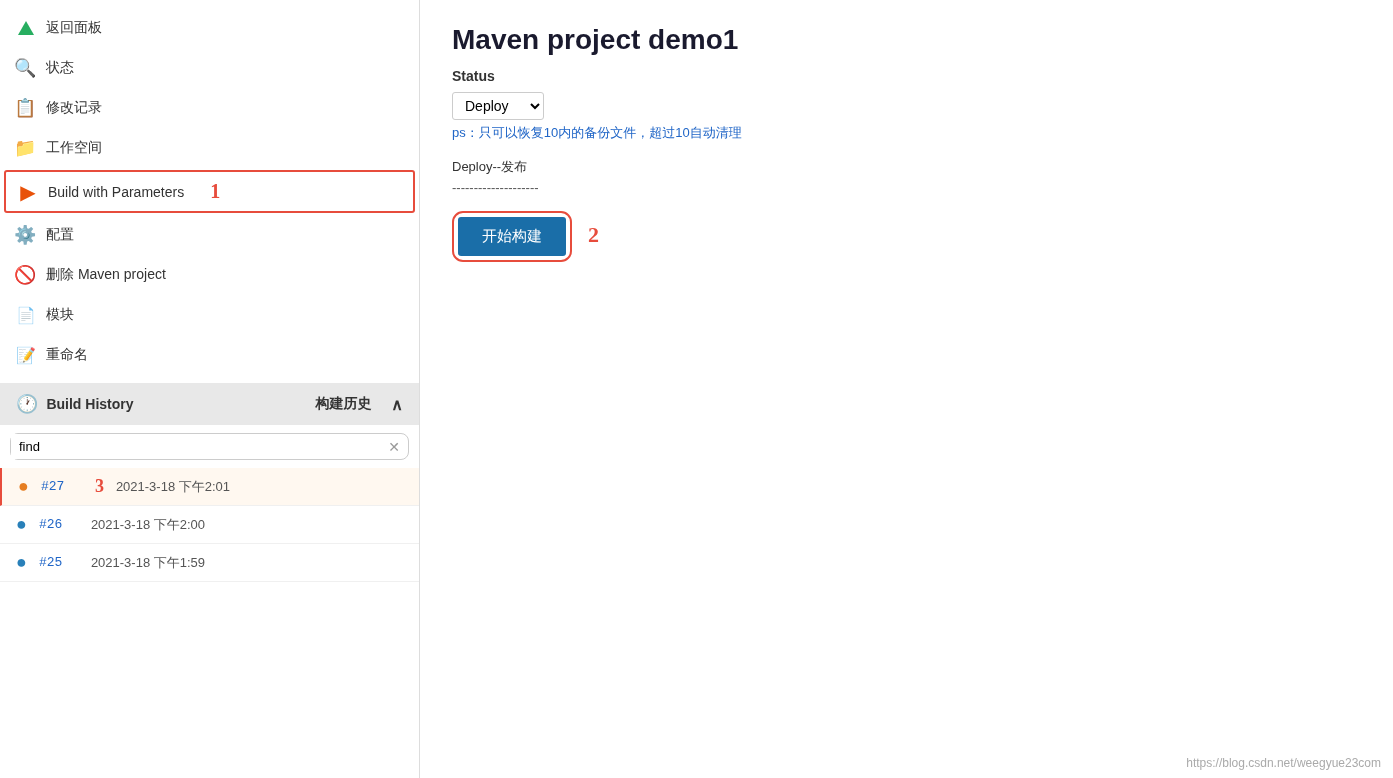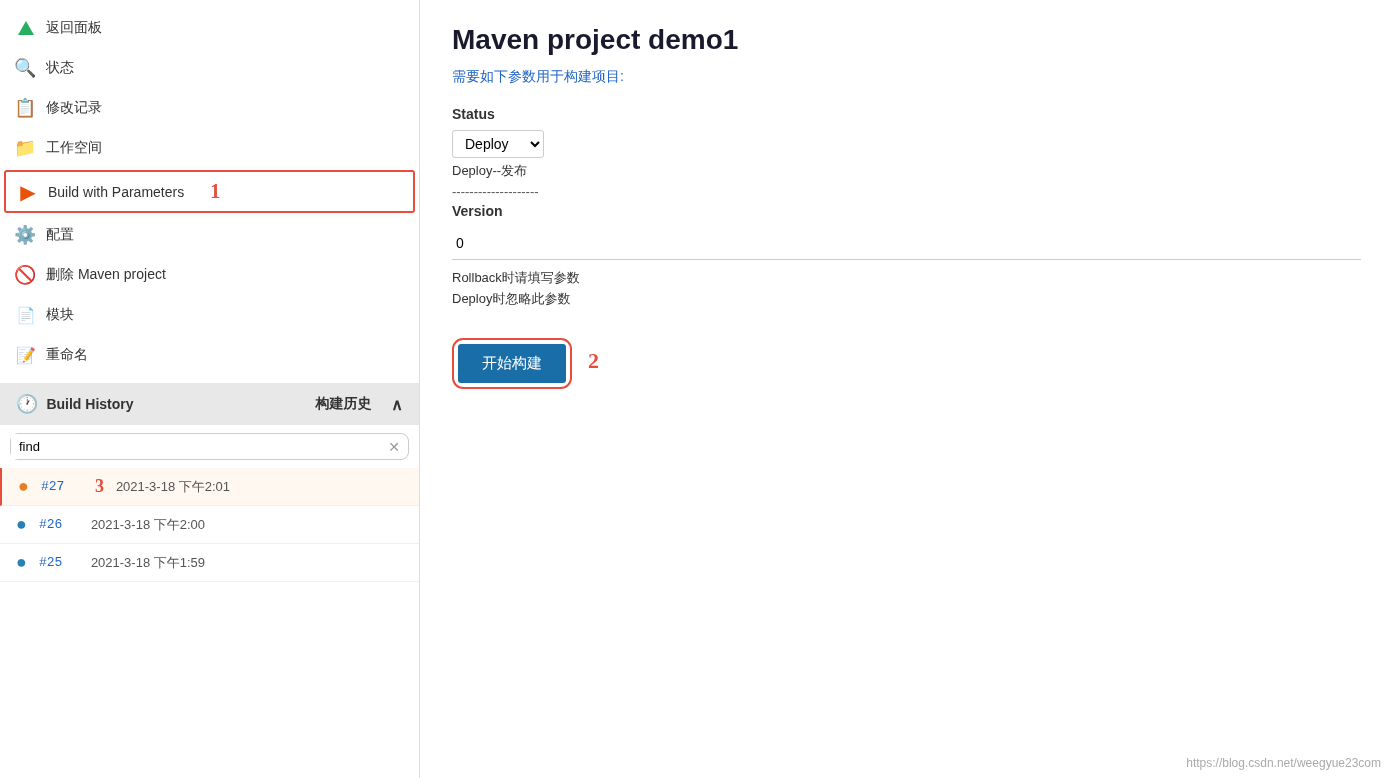--- a/index.html
+++ b/index.html
@@ -351,46 +351,36 @@
       <div class="build-row">
         <span class="build-status-icon status-blue">●</span>
         <span class="build-number">#25</span>
         <span class="build-time">2021-3-18 下午1:59</span>
       </div>
     </div>
   </div>
 
   <div class="main-content">
     <h1 class="page-title">Maven project demo1</h1>
-    <p class="subtitle">需要如下参数用于构建项目:</p>
 
     
     <div class="field-label">Status</div>
     <div class="select-wrapper">
       <select>
         <option>Deploy</option>
         <option>Rollback</option>
       </select>
     </div>
 
+    <p class="ps-note">ps：只可以恢复10内的备份文件，超过10自动清理</p>
 
     <p class="deploy-info">Deploy--发布</p>
     <p class="divider-line">--------------------</p>
 
     
-    <div class="version-section">
-      <div class="field-label">Version</div>
-      <div class="version-input-wrapper">
-        <input type="text" style="border: none; outline: none; font-size: 14px; width: 100%; padding: 0px 4px;" value="0">
-      </div>
-      <div class="version-note">
-        <div>Rollback时请填写参数</div>
-        <div>Deploy时忽略此参数</div>
-      </div>
-    </div>
 
     
     <div style="display:flex; align-items:center;">
       <div class="build-btn-wrapper">
         <button class="build-btn">开始构建</button>
       </div>
       <span class="annotation-2">2</span>
     </div>
   </div>
 </div>

